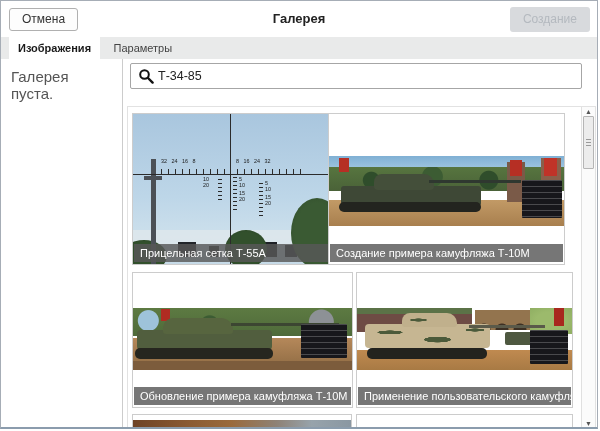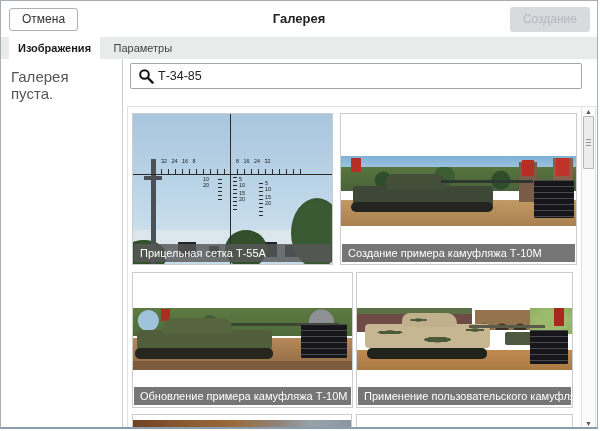--- a/index.html
+++ b/index.html
@@ -36,21 +36,21 @@
                   padding:0 6px 0 27px; font-size:12.5px; color:#222; outline:none;
                   font-family:"Liberation Sans","DejaVu Sans",sans-serif; }
   .search-icon { position:absolute; left:8px; top:5px; width:16px; height:16px; }
 
   
   .results { position:absolute; left:4px; right:1px; top:37px; bottom:0;
              border:1px solid #e2e2e2; background:#fff; overflow:hidden;margin-top:10px; }
   .grid { position:absolute; left:0; top:0; right:14px; bottom:0; }
   .tile { position:absolute; background:#fff; border:1px solid #ccc; overflow:hidden; }
   .tile-a { left:4px;   top:6px;   width:201px; height:152px; }
-  .tile-b { left:212px; top:6px;   width:237px; height:152px; }
+  .tile-b { left:200px; top:6px;   width:237px; height:152px; }
   .tile-c { left:4px;   top:165px; width:221px; height:136px; }
   .tile-d { left:228px; top:165px; width:217px; height:136px; }
   .tile-e { left:4px;   top:307px; width:220px; height:140px; }
   .tile-f { left:228px; top:307px; width:217px; height:140px; }
   .caption { position:absolute; left:1px; right:1px; bottom:2px; height:18px;
              background:rgba(88,88,88,.82); color:#fff; font-size:11px;
              line-height:18px; padding:0 6px; white-space:nowrap; overflow:hidden; }
   .abs { position:absolute; }
 
   

